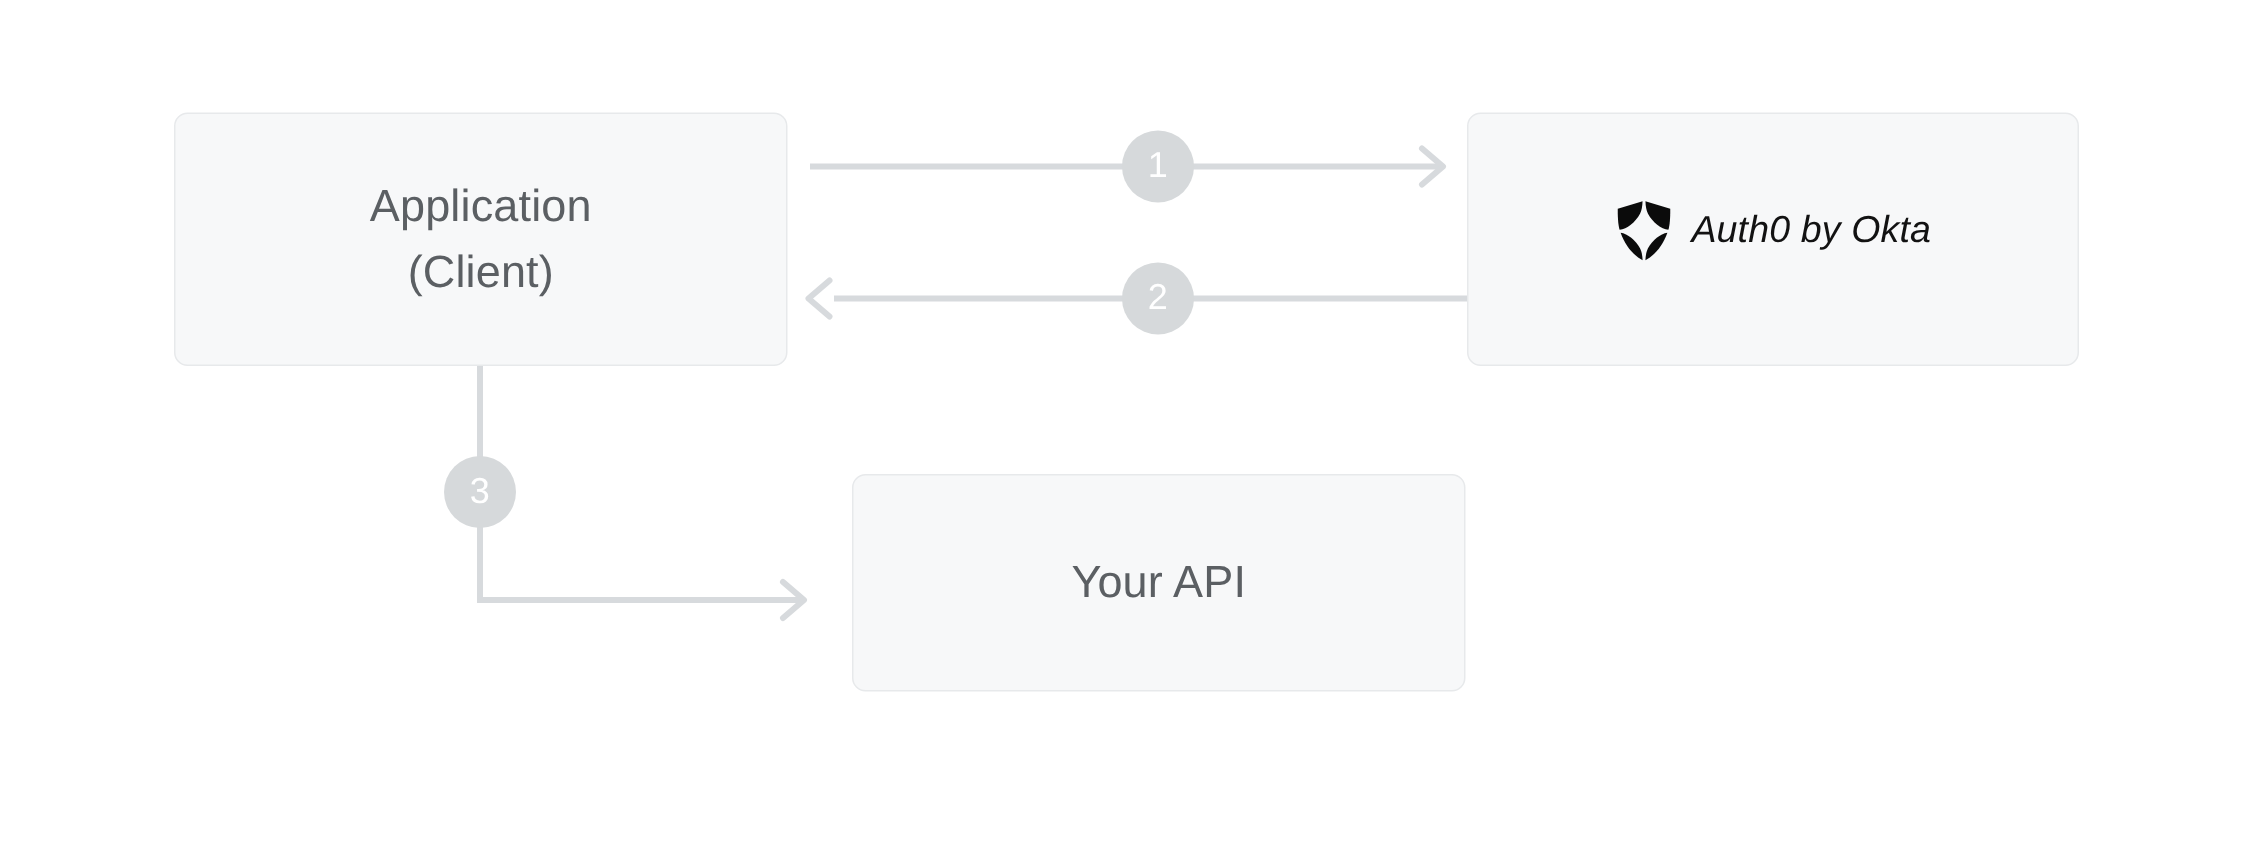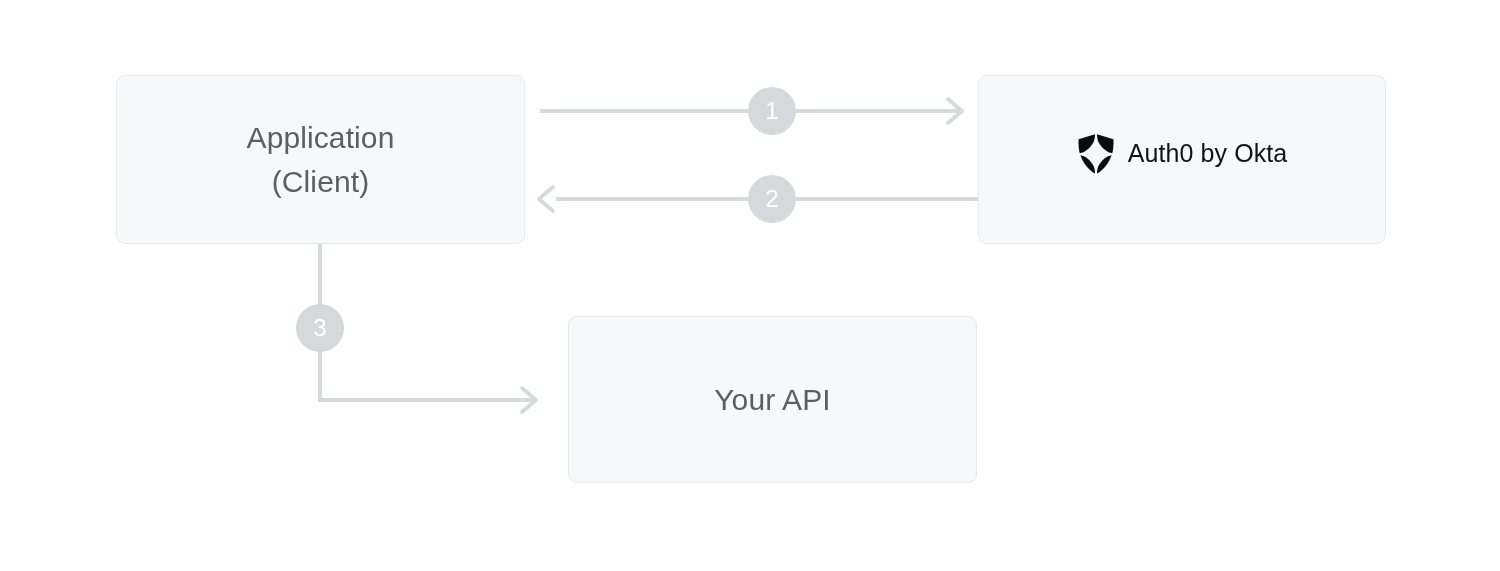--- a/index.html
+++ b/index.html
@@ -34,22 +34,22 @@
   }
   .node-line {
     color: #5b5f63;
     font-size: 30px;
     line-height: 1.45;
     letter-spacing: 0.1px;
     white-space: nowrap;
   }
 
   #box-application { left: 116px; top: 75px; width: 409px; height: 169px; }
-  #box-auth-server { left: 978px; top: 75px; width: 408px; height: 169px; }
-  #box-your-api    { left: 568px; top: 316px; width: 409px; height: 167px; gap: 32px; }
+  #box-auth-server { left: 978px; top: 75px; width: 408px; height: 169px; font-style: italic; }
+  #box-your-api    { left: 568px; top: 316px; width: 409px; height: 145px; gap: 32px; }
 
   
   .brand-row {
     display: flex;
     align-items: center;
     justify-content: center;
     gap: 13px;
     margin-bottom: 12px;
   }
   .brand-logo {

